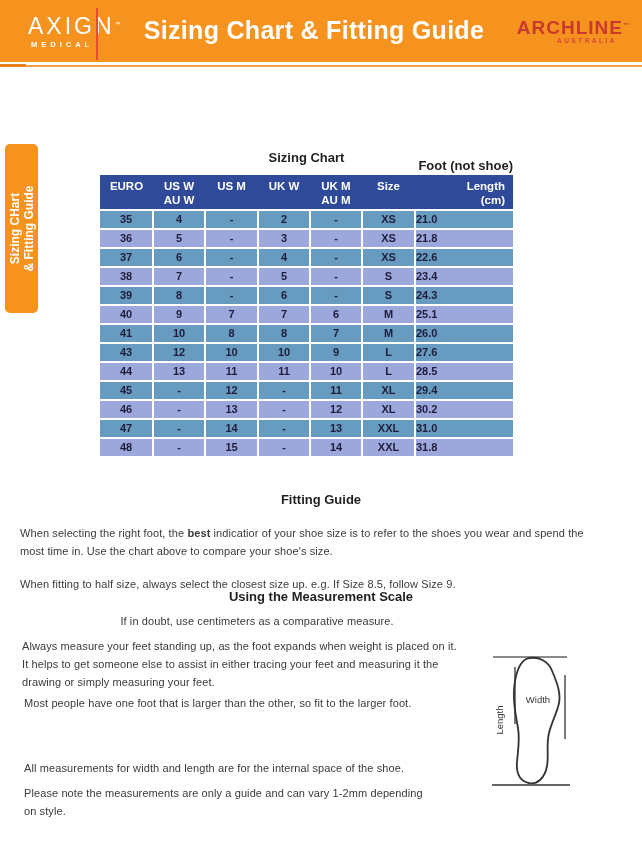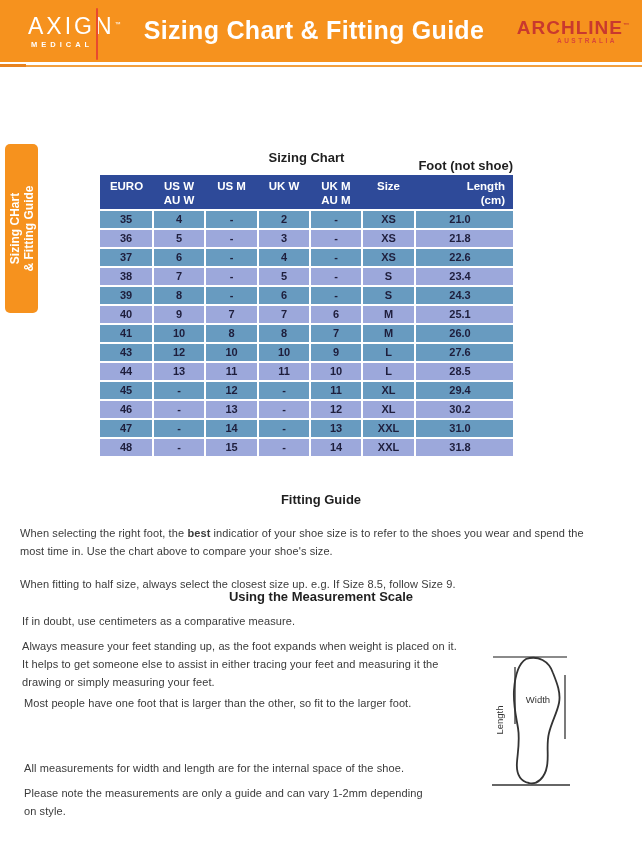--- a/index.html
+++ b/index.html
@@ -43,21 +43,21 @@
     font-size:13px;font-weight:700;color:var(--head);}
   table.sizes{position:absolute;left:100px;top:175px;width:413px;border-collapse:collapse;
     table-layout:fixed;}
   table.sizes th{background:var(--header_blue);color:#fff;font-size:11.5px;font-weight:700;
     height:35px;vertical-align:top;padding-top:4px;border-bottom:2px solid #fff;text-align:center;line-height:14px;}
   table.sizes th.col-length{text-align:right;padding-right:8px;}
   table.sizes td{height:17px;text-align:center;font-size:11px;font-weight:700;color:var(--ink);
     border-right:2px solid #fff;border-bottom:2px solid #fff;line-height:17px;}
   table.sizes td:last-child{border-right:none;}
   table.sizes tr:last-child td{border-bottom:none;}
-  table.sizes td.col-length{text-align:center;padding-right:9px;}
+  table.sizes td.col-length{text-align:left;padding-right:9px;}
   tr.row-a td{background:var(--row_teal);}
   tr.row-b td{background:var(--row_peri);}
 
   
   .h-center{position:absolute;left:16px;width:610px;text-align:center;
     font-size:13px;font-weight:700;color:var(--head);}
   .para{position:absolute;font-size:11px;line-height:18px;color:var(--body);letter-spacing:0.1px;}
   .para b{color:var(--body);}
 
   
@@ -255,21 +255,21 @@
           <td class="col-length">31.8</td>
         </tr>
       </tbody>
   </table>
 
   <div class="h-center" style="top:492px;">Fitting Guide</div>
   <div class="para" style="left:20px;top:524px;width:585px;"><span>When selecting the right foot, the </span><b>best</b><span> indicatior of your shoe size is to refer to the shoes you wear and spend the most time in. Use the chart above to compare your shoe's size.</span></div>
   <div class="para" style="left:20px;top:575px;width:585px;">When fitting to half size, always select the closest size up. e.g. If Size 8.5, follow Size 9.</div>
 
   <div class="h-center" style="top:589px;">Using the Measurement Scale</div>
-  <div class="para" style="left:22px;top:612px;width:470px;">If in doubt, use centimeters as a comparative measure.</div>
+  <div class="para" style="left:22px;top:612px;width:470px;text-align:center;">If in doubt, use centimeters as a comparative measure.</div>
   <div class="para" style="left:22px;top:637px;width:442px;">Always measure your feet standing up, as the foot expands when weight is placed on it. It helps to get someone else to assist in either tracing your feet and measuring it the drawing or simply measuring your feet.</div>
   <div class="para" style="left:24px;top:759px;width:470px;">All measurements for width and length are for the internal space of the shoe.</div>
   <div class="para" style="left:24px;top:694px;width:470px;">Most people have one foot that is larger than the other, so fit to the larger foot.</div>
   <div class="para" style="left:24px;top:784px;width:405px;">Please note the measurements are only a guide and can vary 1-2mm depending on style.</div>
 
   <svg class="foot-diagram" width="100" height="150" viewBox="0 0 100 150">
     <line x1="7" y1="9" x2="81" y2="9" stroke="#8a8a8a" stroke-width="2.2"></line>
     <line x1="6" y1="137" x2="84" y2="137" stroke="#333" stroke-width="1.6"></line>
     <path d="M 40 11
              C 52 7, 63 13, 67 25

